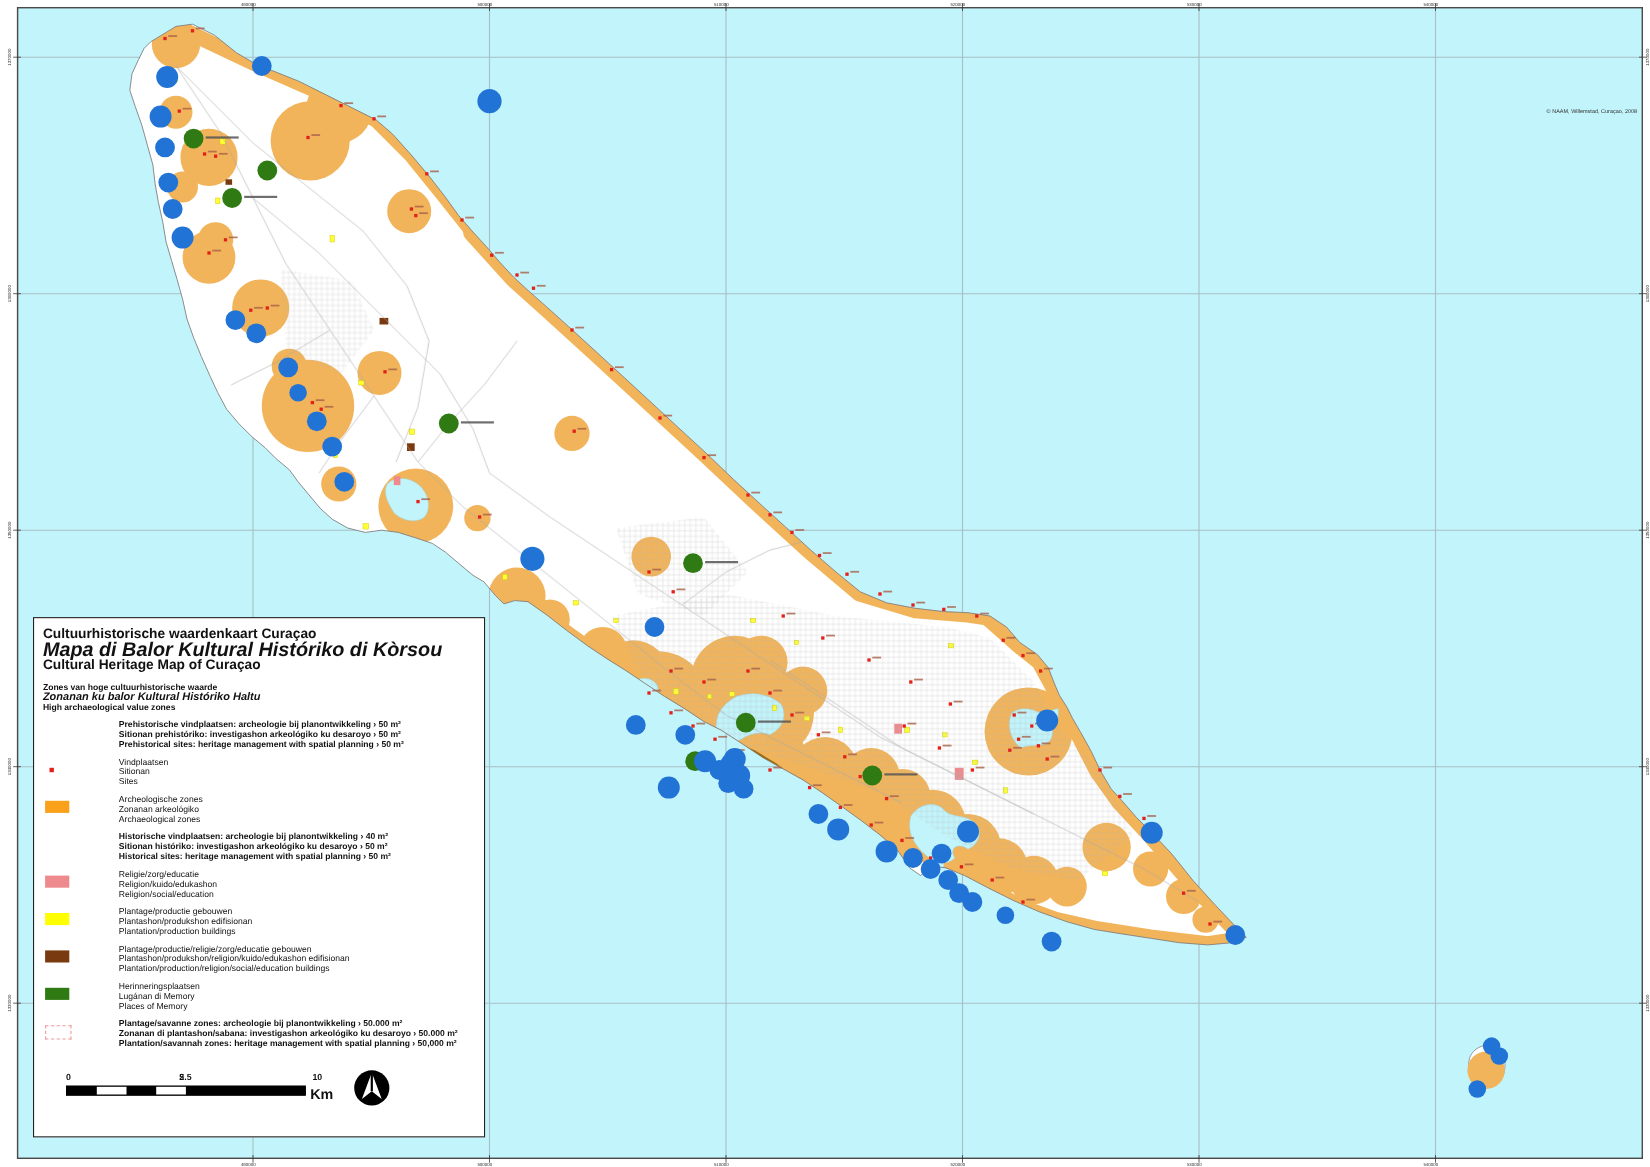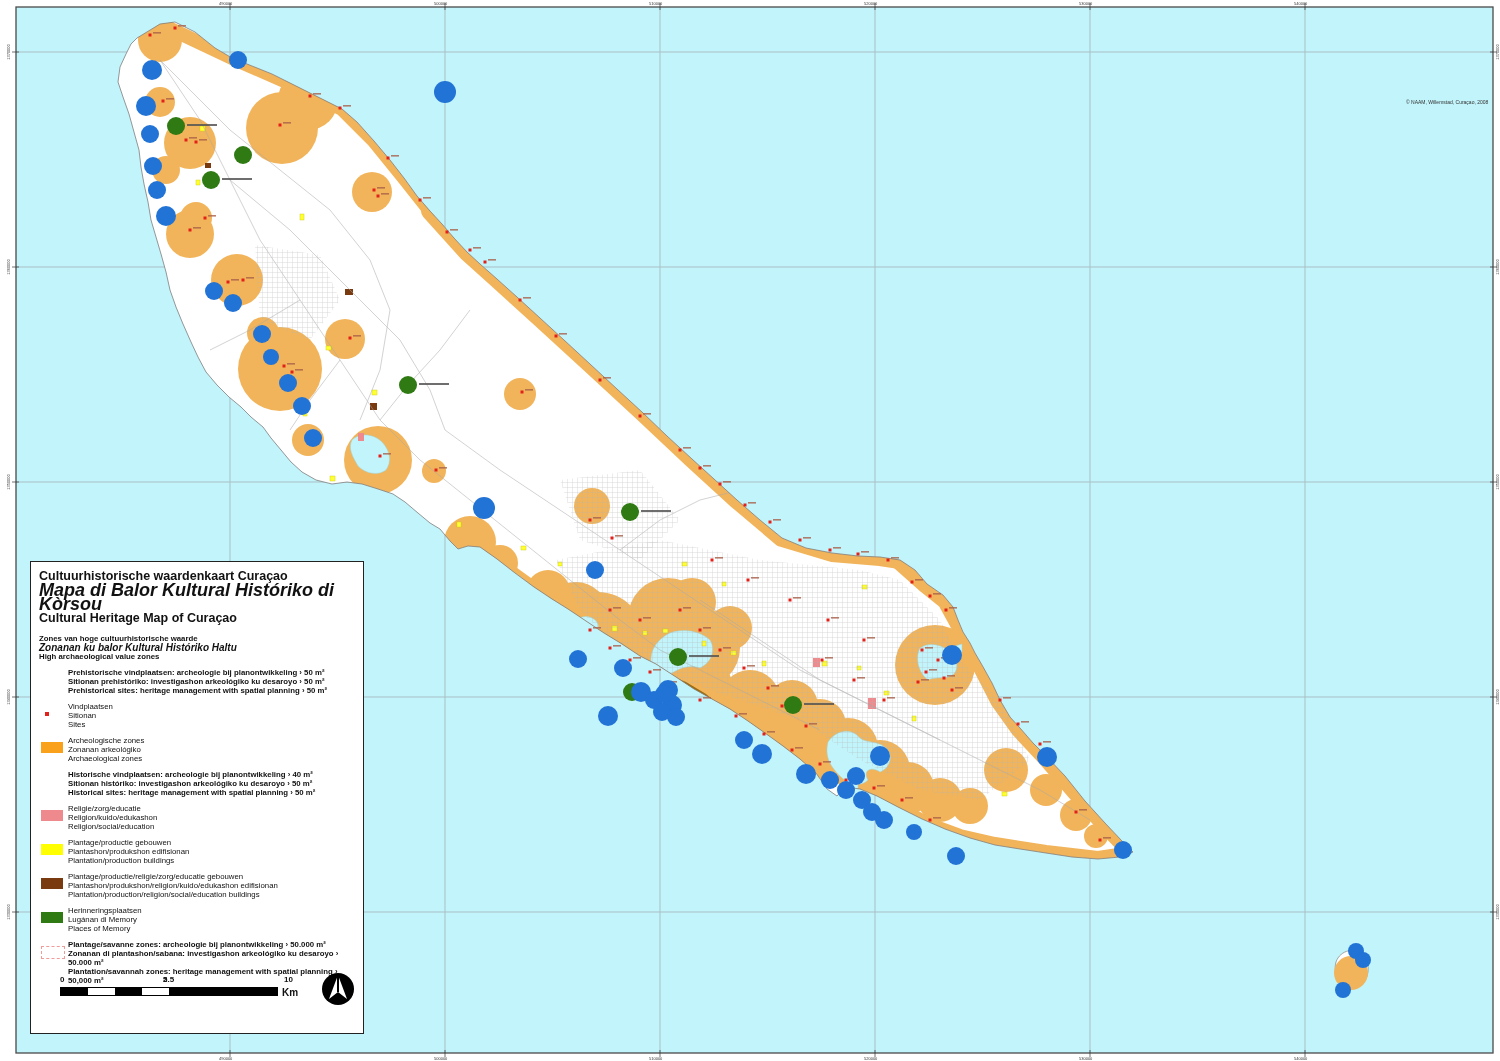--- a/index.html
+++ b/index.html
@@ -1,42 +1,42 @@
 <!DOCTYPE html>
 <html><head>
 <meta charset="utf-8">
 <style>
   html,body{margin:0;padding:0;}
   body{width:1500px;height:1061px;position:relative;background:#ffffff;
        font-family:"Liberation Sans", sans-serif;overflow:hidden;}
   #map-svg{position:absolute;left:0;top:0;}
   
-  #legend{position:absolute;left:30px;top:561px;width:334px;height:473px;
+  #legend{position:absolute;left:30px;top:561px;width:411px;height:473px;
           background:#ffffff;border:1px solid #222;box-sizing:border-box;
           padding:7px 8px 0 8px;color:#111;}
   #legend .t1{font-size:12.5px;font-weight:bold;line-height:14px;}
   #legend .t2{font-size:18px;font-weight:bold;font-style:italic;line-height:14px;}
   #legend .sub{margin-top:9px;}
   #legend .s1{font-size:7.8px;font-weight:bold;line-height:9px;}
   #legend .s2{font-size:10px;font-weight:bold;font-style:italic;line-height:9px;}
   .lg-section{margin:8px 0 0 29px;}
   .lg-item{position:relative;margin:7px 0 0 29px;min-height:26px;}
-  .lg-item .lines div{font-size:7.8px;line-height:9px;}
+  .lg-item .lines div{font-size:7.8px;line-height:9px;margin-left:40px;}
   .lg-item .lines .it{}
   .lg-item.boldtext .lines div{font-weight:bold;}
   .swatch{position:absolute;left:-27px;top:6px;width:22px;height:11px;}
   .swatch.dot{width:22px;height:11px;background:none !important;}
   .swatch.dot::after{content:"";position:absolute;left:4px;top:4px;width:4px;height:4px;background:#e3211b;}
   .swatch.dashed{background:#fff;border:1px dashed #f09a9a;}
   #scalebar-wrap{position:absolute;left:29px;bottom:16px;width:300px;height:42px;}
   #scalebar-labels{position:relative;height:10px;font-size:8px;font-weight:bold;color:#111;}
   #scalebar-labels span{position:absolute;top:0;}
   #scalebar{position:relative;margin-top:2px;width:216px;height:7px;border:1px solid #000;background:#000;}
   #scalebar .seg{position:absolute;top:0;height:7px;}
-  #km-label{position:absolute;left:222px;top:12px;font-size:10px;font-weight:bold;}
+  #km-label{position:absolute;left:222px;top:12px;font-size:13px;font-weight:bold;}
   #north-arrow{position:absolute;left:258px;top:-6px;width:40px;height:40px;}
   #copyright{position:absolute;left:1406px;top:99px;font-size:5px;color:#333;}
 </style>
 </head>
 <body>
 
 <svg id="map-svg" width="1500" height="1061" viewBox="0 0 1500 1061" aria-label="map">
     <defs>
       <clipPath id="island-clip">
         <path d="M137,38 L160,24 175,22 195,32 215,48 232,58 252,66 272,74 296,86 322,99 342,109 357,122 374,141 390,160 404,178 417,196 430,211 442,224 454,238 467,252 480,264 497,279 517,297 540,318 564,340 590,364 617,389 642,412 667,436 692,459 714,479 737,500 760,520 782,538 806,548 832,553 858,556 880,557 900,560 915,570 927,584 943,595 953,607 958,620 963,632 970,643 975,653 982,665 992,683 1000,700 1010,717 1020,728 1033,743 1047,757 1065,776 1085,801 1105,823 1122,841 1133,852 L1120,857 1098,859 1072,857 1046,853 1020,849 995,845 970,838 945,829 922,819 898,807 877,796 860,789 845,787 837,796 827,789 816,773 800,759 783,746 765,733 748,721 730,709 712,699 694,689 676,677 656,664 640,656 622,644 604,633 586,621 568,609 552,599 534,587 515,573 497,559 480,547 468,546 458,549 450,541 440,529 430,523 418,513 405,502 393,494 378,489 362,484 347,482 332,484 316,480 302,472 291,462 281,450 271,438 263,427 251,417 241,407 229,397 217,385 206,372 198,357 191,342 183,324 176,307 170,290 166,272 161,254 156,237 151,220 148,202 144,184 141,167 139,150 134,132 129,114 123,97 118,82 120,67 126,54 131,44 Z"></path>

